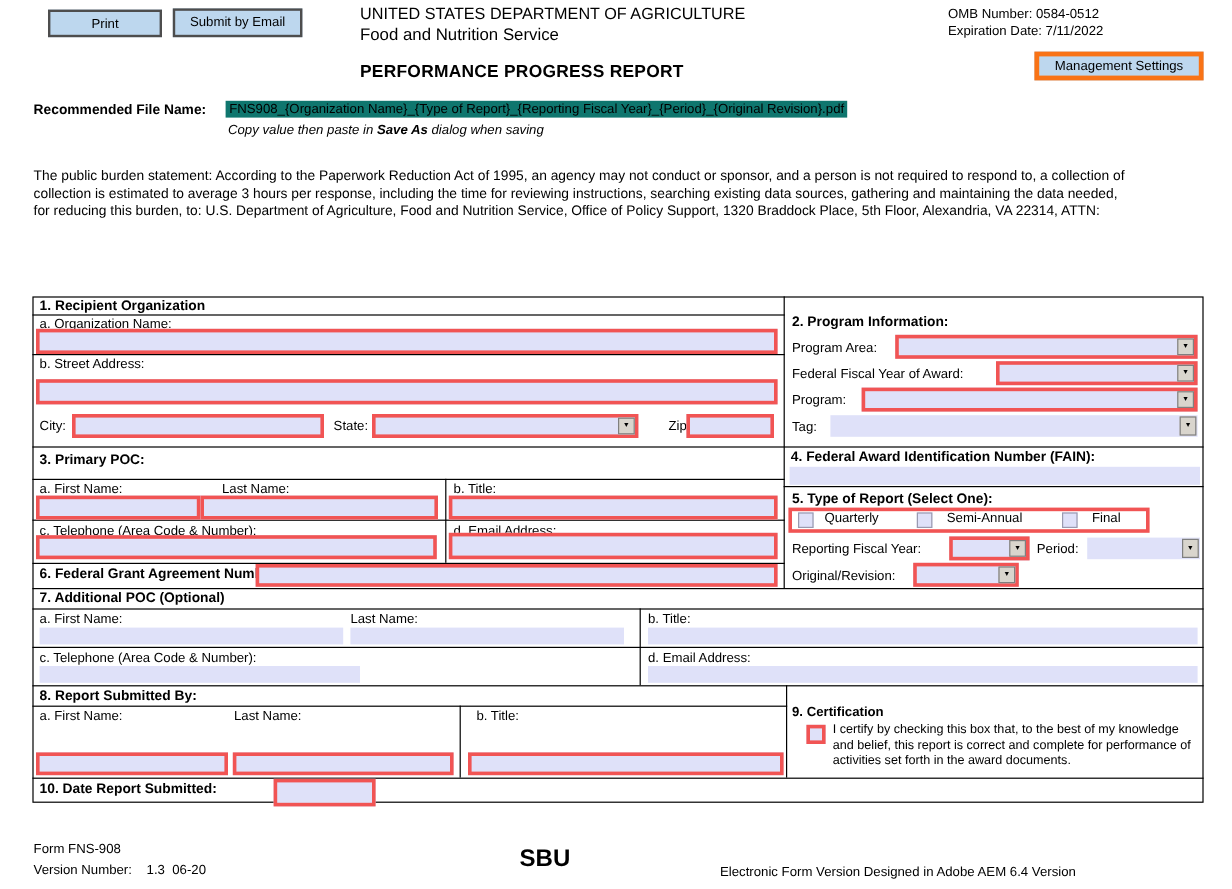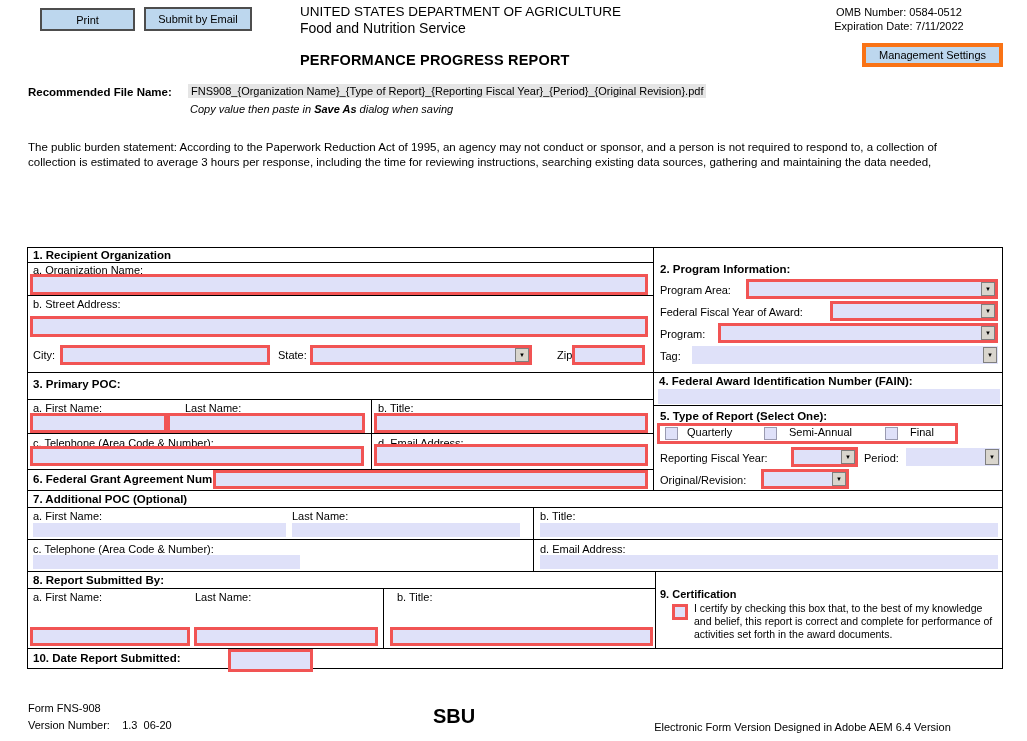--- a/index.html
+++ b/index.html
@@ -4,34 +4,34 @@
 <style>
   html,body{margin:0;padding:0}
   body{width:1027px;height:741px;position:relative;background:#fff;color:#000;
        font-family:"Liberation Sans",sans-serif;overflow:hidden}
   .abs{position:absolute}
   .lbl{font-size:11px;white-space:nowrap}
   .sec{font-size:11.5px;font-weight:bold;white-space:nowrap}
   .b{font-weight:bold}
   .i{font-style:italic}
   .ctr{text-align:left}
-  .rt{text-align:center}
+  .rt{text-align:left}
   .hl{position:absolute;background:#000;height:1px}
   .vl{position:absolute;background:#000;width:1px}
   .redf{background:#dfe1f9;border:3px solid #f15454;box-sizing:border-box;font-size:11px;padding:0 2px}
   .lavf{background:#dfe1f9;border:none;box-sizing:border-box;font-size:11px;padding:0 2px}
   .dd{box-sizing:border-box}
   .ddbtn{position:absolute;top:1px;bottom:1px;right:1px;width:14px;background:#d9d5cd;
          border:1px solid #7f7f7f;display:flex;align-items:center;justify-content:center;
          font-size:6px;box-sizing:border-box;line-height:1}
   .btn{background:#bdd7ee;border:2px solid #4d4d4d;font-size:11px;display:flex;align-items:center;
        justify-content:center;box-sizing:border-box;font-family:"Liberation Sans",sans-serif;cursor:pointer}
   .cb{position:absolute;width:13px;height:13px;background:#dfe1f9;border:1px solid #9a9ab0;box-sizing:border-box}
   .tableframe{position:absolute;border:1px solid #000;box-sizing:border-box}
-  .filehl{background:#e5e5e5;font-size:11px;padding:1px 3px;white-space:nowrap}
+  .filehl{background:#0f766e;font-size:11px;padding:1px 3px;white-space:nowrap}
   .burdline{font-size:11.5px;white-space:nowrap;line-height:14.6px}
   input.redf,input.lavf{outline:none}
 </style>
 </head>
 <body>
 
 <button class="btn abs" style="left:40px;top:8px;width:95px;height:23px">Print</button>
 <button class="btn abs" style="left:144px;top:7px;width:108px;height:24px">Submit by Email</button>
 
 <div class="abs ctr" style="left:300px;top:4px;width:430px;font-size:13.5px">UNITED STATES DEPARTMENT OF AGRICULTURE</div>
@@ -42,20 +42,21 @@
 <div class="abs rt lbl" style="left:790px;top:20px;width:218px">Expiration Date: 7/11/2022</div>
 <button class="btn abs" style="left:862px;top:43px;width:141px;height:24px;border:4px solid #f97316">Management Settings</button>
 
 <div class="abs sec" style="left:28px;top:86px">Recommended File Name:</div>
 <div class="abs filehl" style="left:188px;top:84px">FNS908_{Organization Name}_{Type of Report}_{Reporting Fiscal Year}_{Period}_{Original Revision}.pdf</div>
 <div class="abs i" style="left:190px;top:103px;font-size:11px;white-space:pre"><span>Copy value then paste in </span><span class="b">Save As</span><span> dialog when saving</span></div>
 
 <div class="abs" style="left:28px;top:140px">
   <div class="burdline">The public burden statement: According to the Paperwork Reduction Act of 1995, an agency may not conduct or sponsor, and a person is not required to respond to, a collection of</div>
   <div class="burdline">collection is estimated to average 3 hours per response, including the time for reviewing instructions, searching existing data sources, gathering and maintaining the data needed,</div>
+  <div class="burdline">for reducing this burden, to: U.S. Department of Agriculture, Food and Nutrition Service, Office of Policy Support, 1320 Braddock Place, 5th Floor, Alexandria, VA 22314, ATTN:</div>
 </div>
 
 <div class="tableframe" style="left:27px;top:247px;width:976px;height:422px"></div>
 <div class="hl" style="left:27px;top:262px;width:627px"></div>
 <div class="hl" style="left:27px;top:295px;width:627px"></div>
 <div class="hl" style="left:27px;top:372px;width:976px"></div>
 <div class="hl" style="left:27px;top:399px;width:627px"></div>
 <div class="hl" style="left:653px;top:405px;width:350px"></div>
 <div class="hl" style="left:27px;top:433px;width:627px"></div>
 <div class="hl" style="left:27px;top:469px;width:627px"></div>

